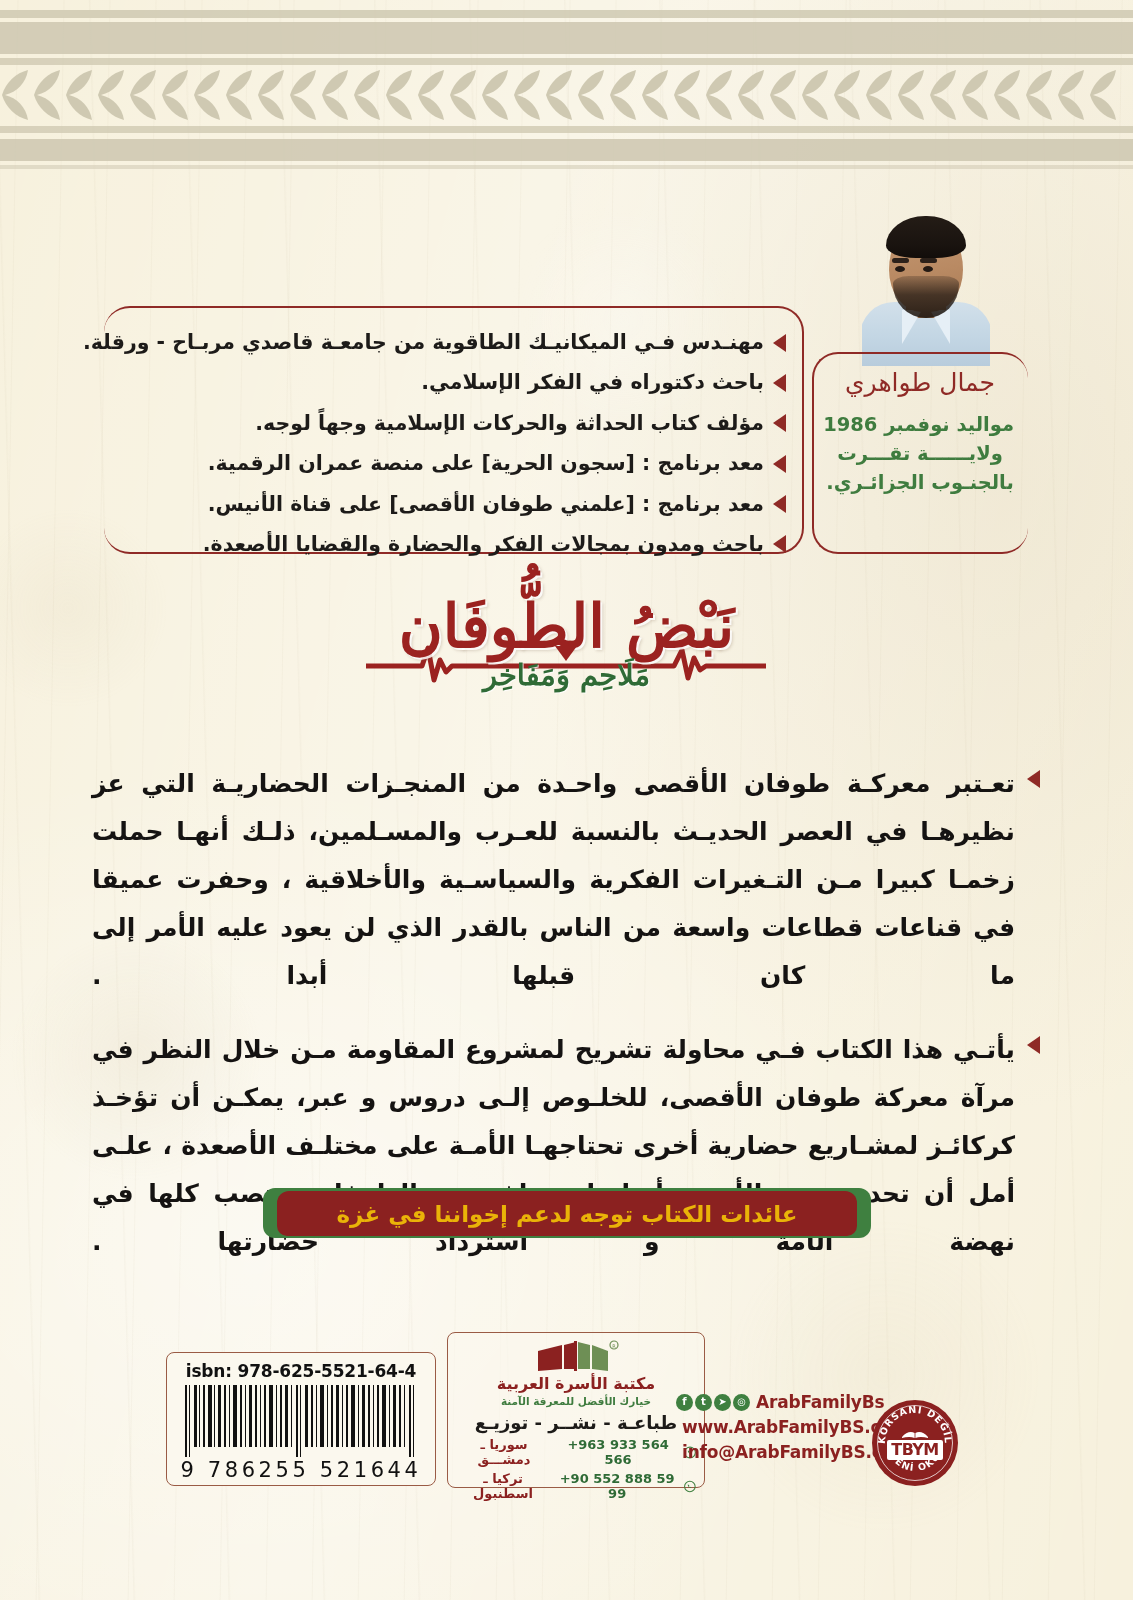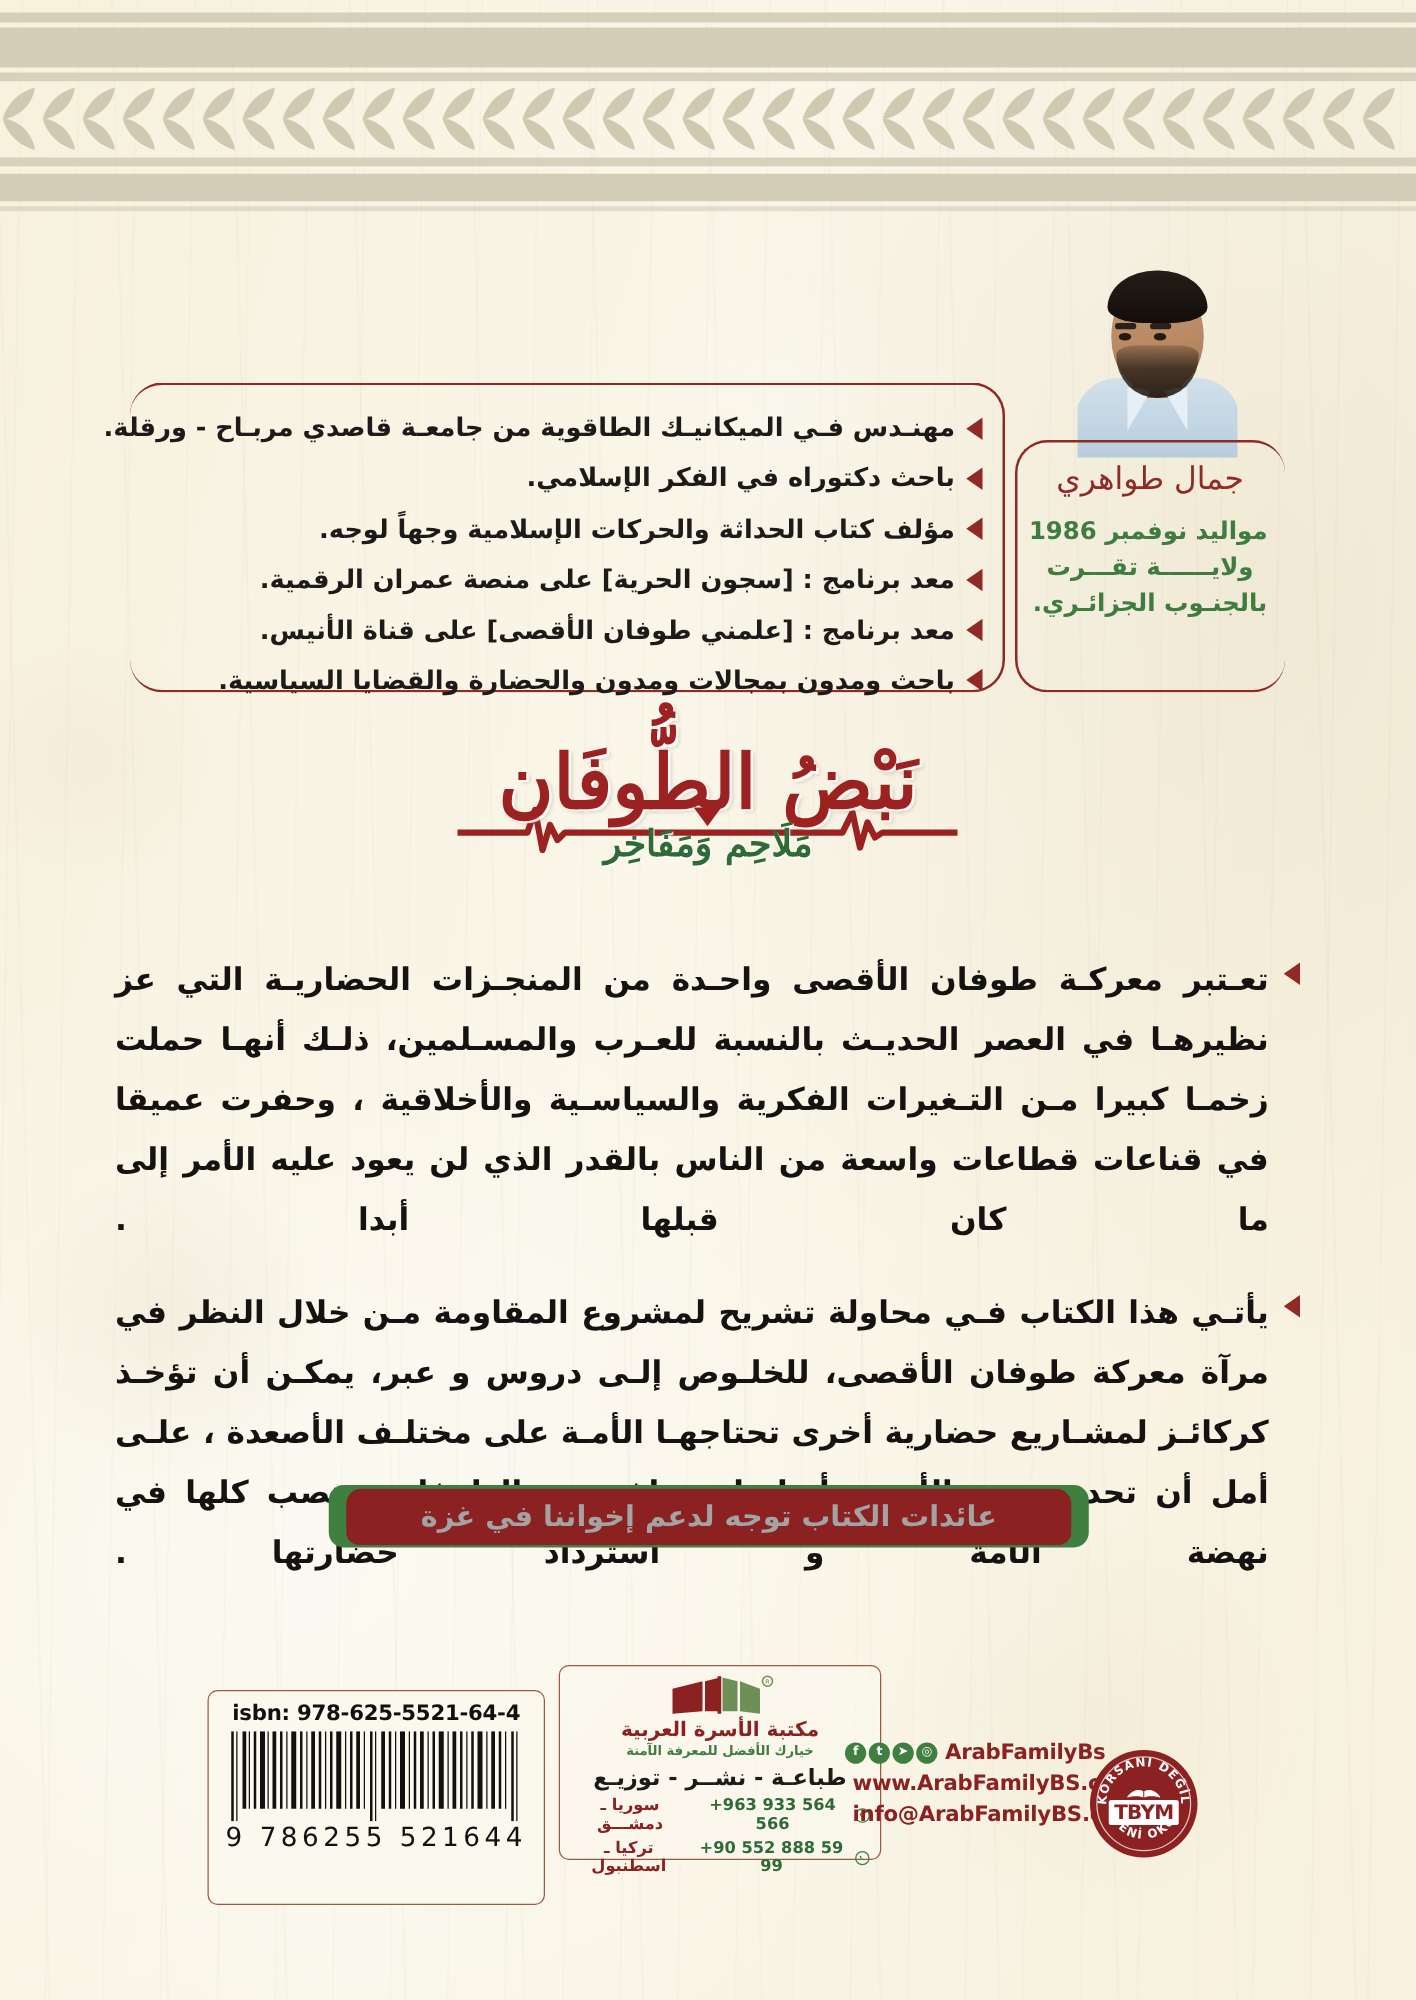--- a/index.html
+++ b/index.html
@@ -337,30 +337,30 @@
     width: 580px; height: 45px;
     background: #8b2120;
     border-radius: 12px 12px 10px 10px;
     display: flex;
     align-items: center;
     justify-content: center;
   }
   .ribbon-text {
     font-size: 23px;
     font-weight: 700;
-    color: #a3a3a3;
+    color: #eab308;
     letter-spacing: .3px;
     direction: rtl;
   }
 
   
   .isbn-box {
     position: absolute;
     top: 1352px; left: 166px;
-    width: 270px; height: 172px;
+    width: 270px; height: 134px;
     border: 1.5px solid #9a5b45;
     border-radius: 8px;
     background: #fbf8ee;
     padding: 8px 10px 6px;
     text-align: center;
     direction: ltr;
   }
   .isbn-text {
     font-family: "DejaVu Sans", "Liberation Sans", sans-serif;
     font-size: 17px;
@@ -603,21 +603,21 @@
     <div class="cred-item">
       <span class="bullet-tri"></span>
       <span class="cred-text">معد برنامج : [سجون الحرية] على منصة عمران الرقمية.</span>
     </div>
     <div class="cred-item">
       <span class="bullet-tri"></span>
       <span class="cred-text">معد برنامج : [علمني طوفان الأقصى] على قناة الأنيس.</span>
     </div>
     <div class="cred-item">
       <span class="bullet-tri"></span>
-      <span class="cred-text">باحث ومدون بمجالات ومدون والحضارة والقضايا السياسية.</span>
+      <span class="cred-text">باحث ومدون بمجالات الفكر والحضارة والقضايا الأصعدة.</span>
     </div>
   </div>
 
   <div class="author-panel"></div>
   <div class="author-inner">
     <div class="author-name">جمال طواهري</div>
     <div class="author-line">مواليد نوفمبر 1986</div>
     <div class="author-line spread">ولايــــــة تقـــرت</div>
     <div class="author-line">بالجنـوب الجزائـري.</div>
   </div>

